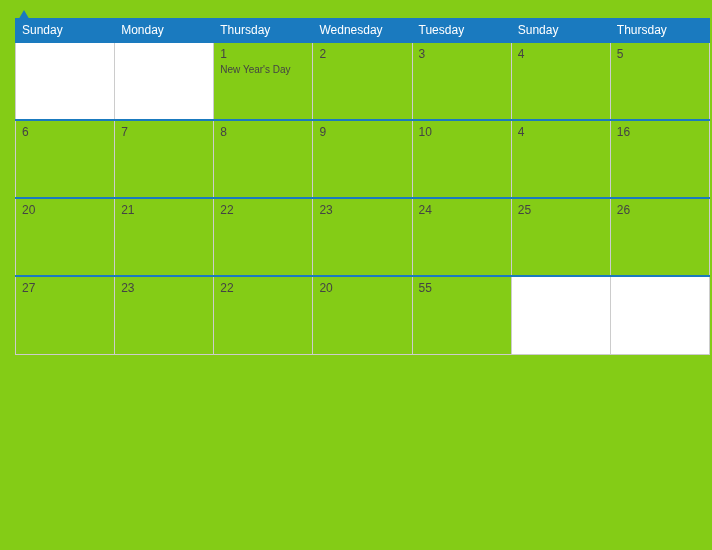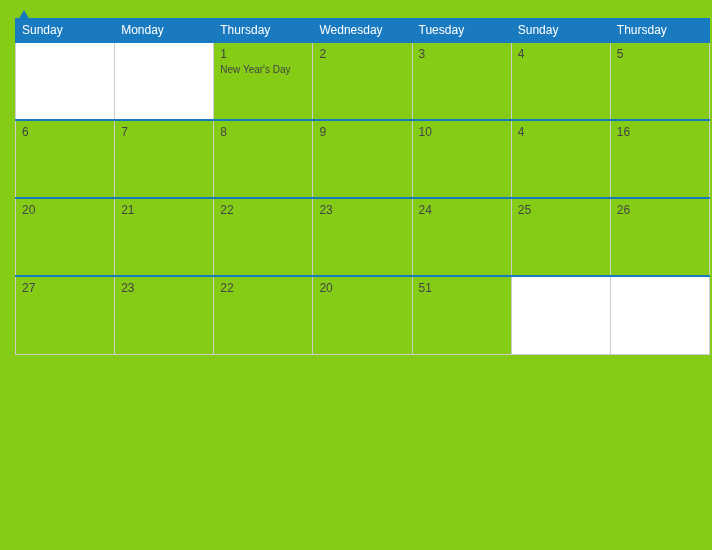--- a/index.html
+++ b/index.html
@@ -211,20 +211,20 @@
           <td class="top-border-blue">
             <span class="day-number">23</span>
           </td>
           <td class="top-border-blue">
             <span class="day-number">22</span>
           </td>
           <td class="top-border-blue">
             <span class="day-number">20</span>
           </td>
           <td class="top-border-blue">
-            <span class="day-number">51</span>
+            <span class="day-number">55</span>
           </td>
           <td class="top-border-blue empty-cell"></td>
           <td class="top-border-blue empty-cell"></td>
         </tr>
       </tbody>
   </table>
 </div>
 
 </body></html>

